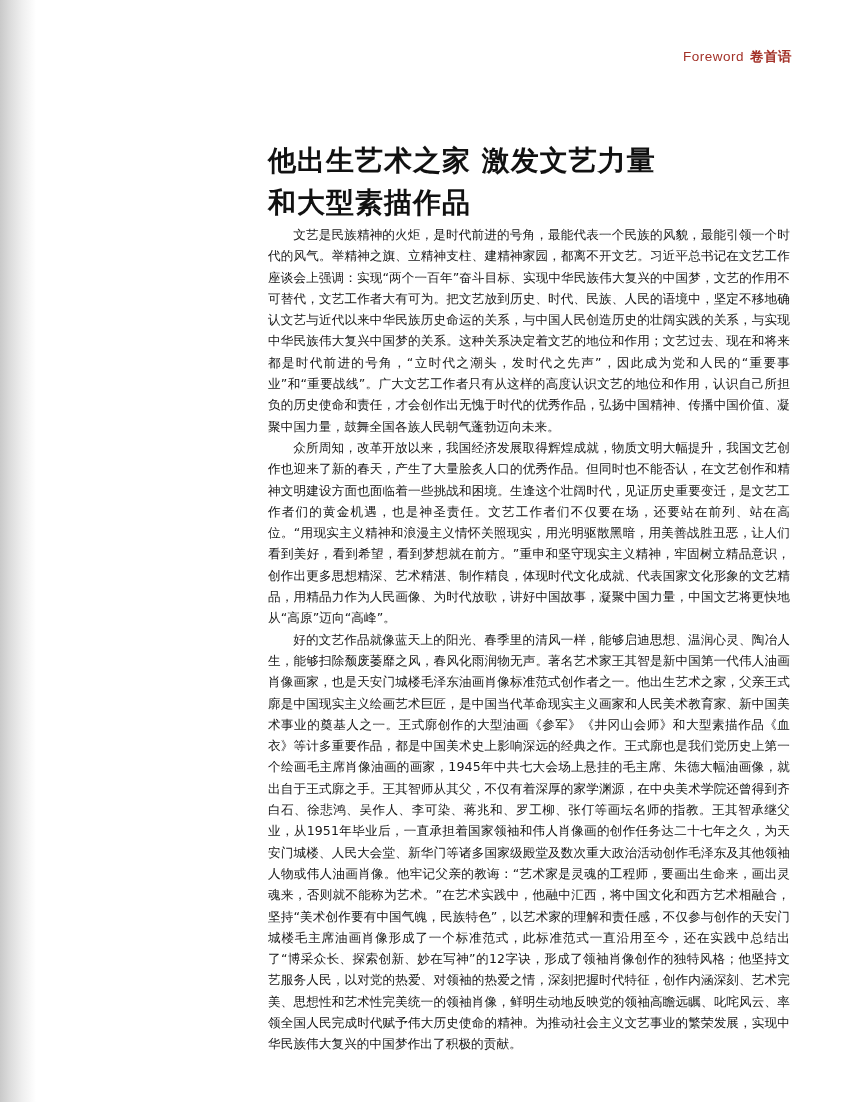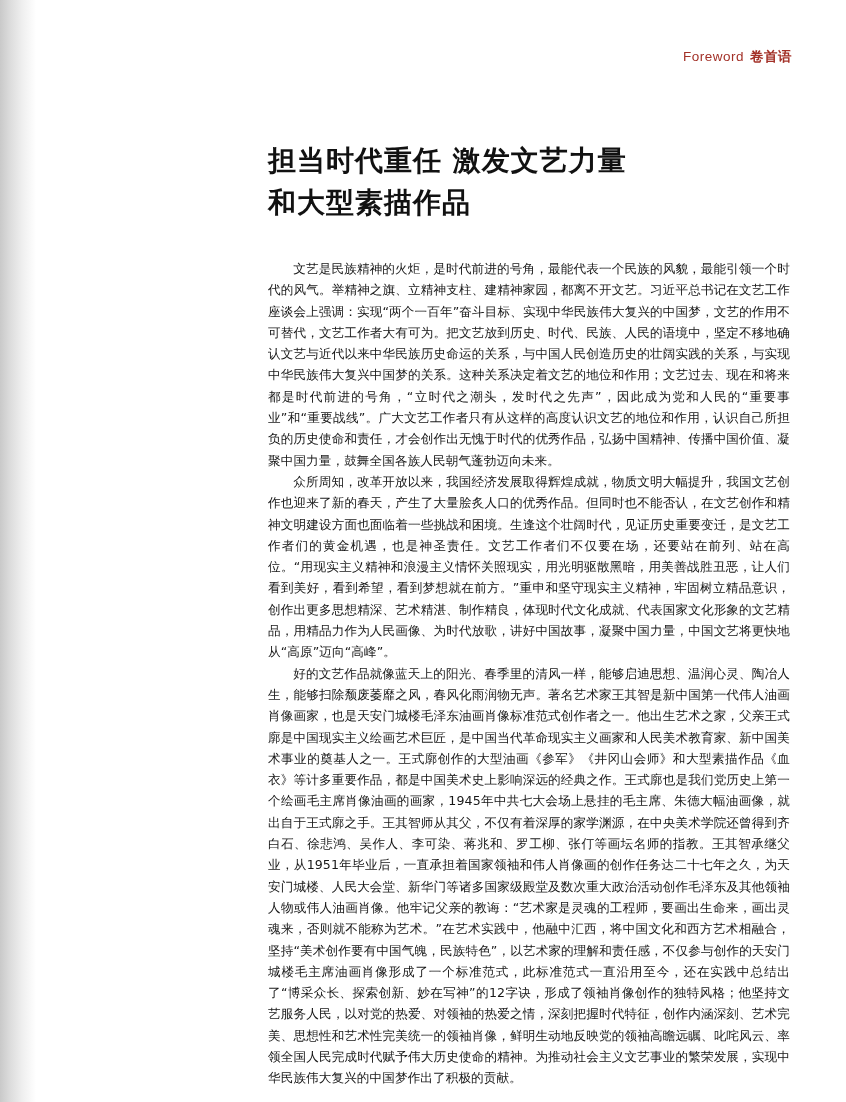--- a/index.html
+++ b/index.html
@@ -56,21 +56,20 @@
     line-height: 42px;
     font-weight: bold;
     color: #111111;
     font-family: "DejaVu Sans", "Liberation Sans", sans-serif;
     letter-spacing: 1px;
   }
   .title .line2 {
     display: block;
   }
   .body-text {
-    margin-top: 34px;
     font-size: 12.6px;
     line-height: 21.3px;
     color: #171717;
     text-align: justify;
     font-family: "DejaVu Sans", "Liberation Sans", sans-serif;
     letter-spacing: 0.1px;
   }
   .body-text p {
     margin: 0 0 0 0;
     text-indent: 2em;
@@ -83,21 +82,21 @@
 
   <div class="left-strip"></div>
 
   <div class="header">
     <span>Foreword</span><span class="cn">卷首语</span>
   </div>
 
   <div class="content">
 
     <div class="title">
-      <span>担当时代重任  激发文艺力量</span>
+      <span>他出生艺术之家  激发文艺力量</span>
       <span class="line2">和大型素描作品</span>
     </div>
 
     <div class="body-text">
       <p>文艺是民族精神的火炬，是时代前进的号角，最能代表一个民族的风貌，最能引领一个时代的风气。举精神之旗、立精神支柱、建精神家园，都离不开文艺。习近平总书记在文艺工作座谈会上强调：实现“两个一百年”奋斗目标、实现中华民族伟大复兴的中国梦，文艺的作用不可替代，文艺工作者大有可为。把文艺放到历史、时代、民族、人民的语境中，坚定不移地确认文艺与近代以来中华民族历史命运的关系，与中国人民创造历史的壮阔实践的关系，与实现中华民族伟大复兴中国梦的关系。这种关系决定着文艺的地位和作用；文艺过去、现在和将来都是时代前进的号角，“立时代之潮头，发时代之先声”，因此成为党和人民的“重要事业”和“重要战线”。广大文艺工作者只有从这样的高度认识文艺的地位和作用，认识自己所担负的历史使命和责任，才会创作出无愧于时代的优秀作品，弘扬中国精神、传播中国价值、凝聚中国力量，鼓舞全国各族人民朝气蓬勃迈向未来。</p>
       <p>众所周知，改革开放以来，我国经济发展取得辉煌成就，物质文明大幅提升，我国文艺创作也迎来了新的春天，产生了大量脍炙人口的优秀作品。但同时也不能否认，在文艺创作和精神文明建设方面也面临着一些挑战和困境。生逢这个壮阔时代，见证历史重要变迁，是文艺工作者们的黄金机遇，也是神圣责任。文艺工作者们不仅要在场，还要站在前列、站在高位。“用现实主义精神和浪漫主义情怀关照现实，用光明驱散黑暗，用美善战胜丑恶，让人们看到美好，看到希望，看到梦想就在前方。”重申和坚守现实主义精神，牢固树立精品意识，创作出更多思想精深、艺术精湛、制作精良，体现时代文化成就、代表国家文化形象的文艺精品，用精品力作为人民画像、为时代放歌，讲好中国故事，凝聚中国力量，中国文艺将更快地从“高原”迈向“高峰”。</p>
       <p>好的文艺作品就像蓝天上的阳光、春季里的清风一样，能够启迪思想、温润心灵、陶冶人生，能够扫除颓废萎靡之风，春风化雨润物无声。著名艺术家王其智是新中国第一代伟人油画肖像画家，也是天安门城楼毛泽东油画肖像标准范式创作者之一。他出生艺术之家，父亲王式廓是中国现实主义绘画艺术巨匠，是中国当代革命现实主义画家和人民美术教育家、新中国美术事业的奠基人之一。王式廓创作的大型油画《参军》《井冈山会师》和大型素描作品《血衣》等计多重要作品，都是中国美术史上影响深远的经典之作。王式廓也是我们党历史上第一个绘画毛主席肖像油画的画家，1945年中共七大会场上悬挂的毛主席、朱德大幅油画像，就出自于王式廓之手。王其智师从其父，不仅有着深厚的家学渊源，在中央美术学院还曾得到齐白石、徐悲鸿、吴作人、李可染、蒋兆和、罗工柳、张仃等画坛名师的指教。王其智承继父业，从1951年毕业后，一直承担着国家领袖和伟人肖像画的创作任务达二十七年之久，为天安门城楼、人民大会堂、新华门等诸多国家级殿堂及数次重大政治活动创作毛泽东及其他领袖人物或伟人油画肖像。他牢记父亲的教诲：“艺术家是灵魂的工程师，要画出生命来，画出灵魂来，否则就不能称为艺术。”在艺术实践中，他融中汇西，将中国文化和西方艺术相融合，坚持“美术创作要有中国气魄，民族特色”，以艺术家的理解和责任感，不仅参与创作的天安门城楼毛主席油画肖像形成了一个标准范式，此标准范式一直沿用至今，还在实践中总结出了“博采众长、探索创新、妙在写神”的12字诀，形成了领袖肖像创作的独特风格；他坚持文艺服务人民，以对党的热爱、对领袖的热爱之情，深刻把握时代特征，创作内涵深刻、艺术完美、思想性和艺术性完美统一的领袖肖像，鲜明生动地反映党的领袖高瞻远瞩、叱咤风云、率领全国人民完成时代赋予伟大历史使命的精神。为推动社会主义文艺事业的繁荣发展，实现中华民族伟大复兴的中国梦作出了积极的贡献。</p>
     </div>
 
   </div>

